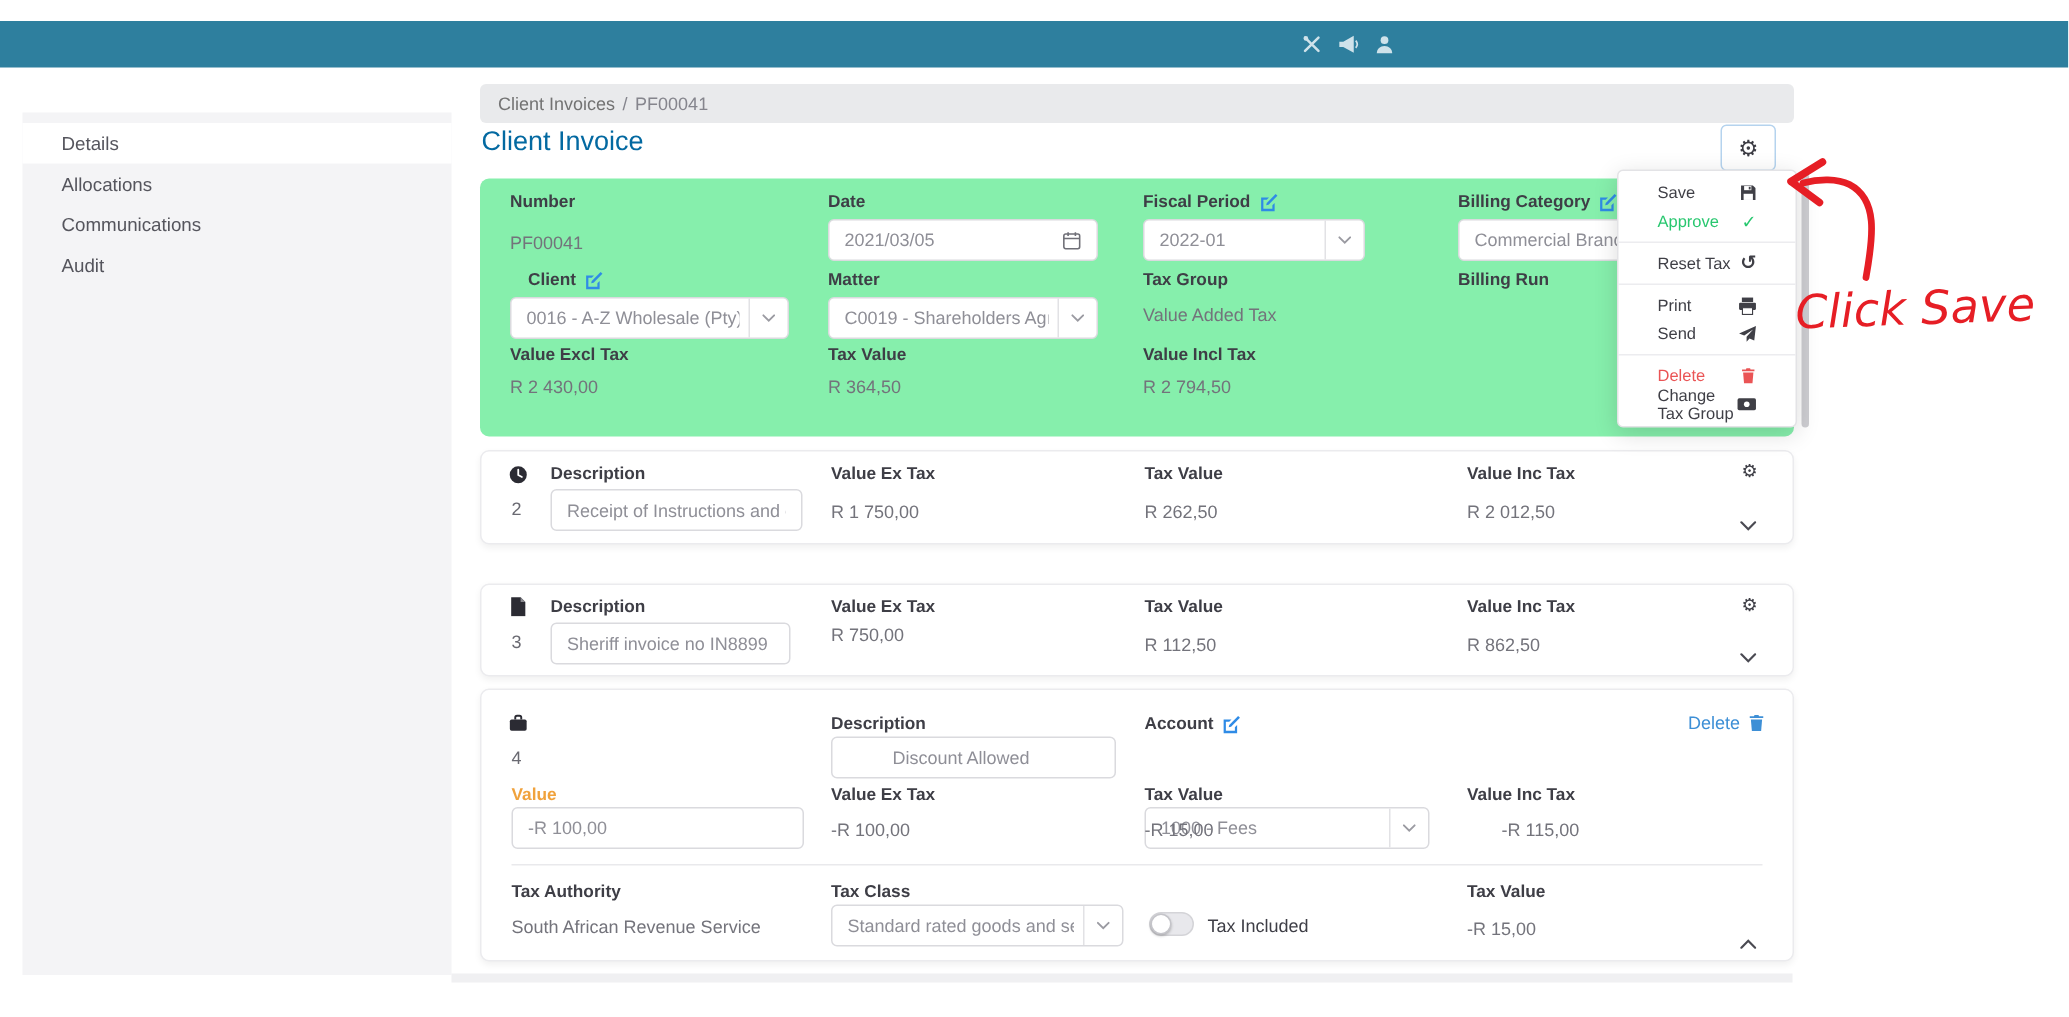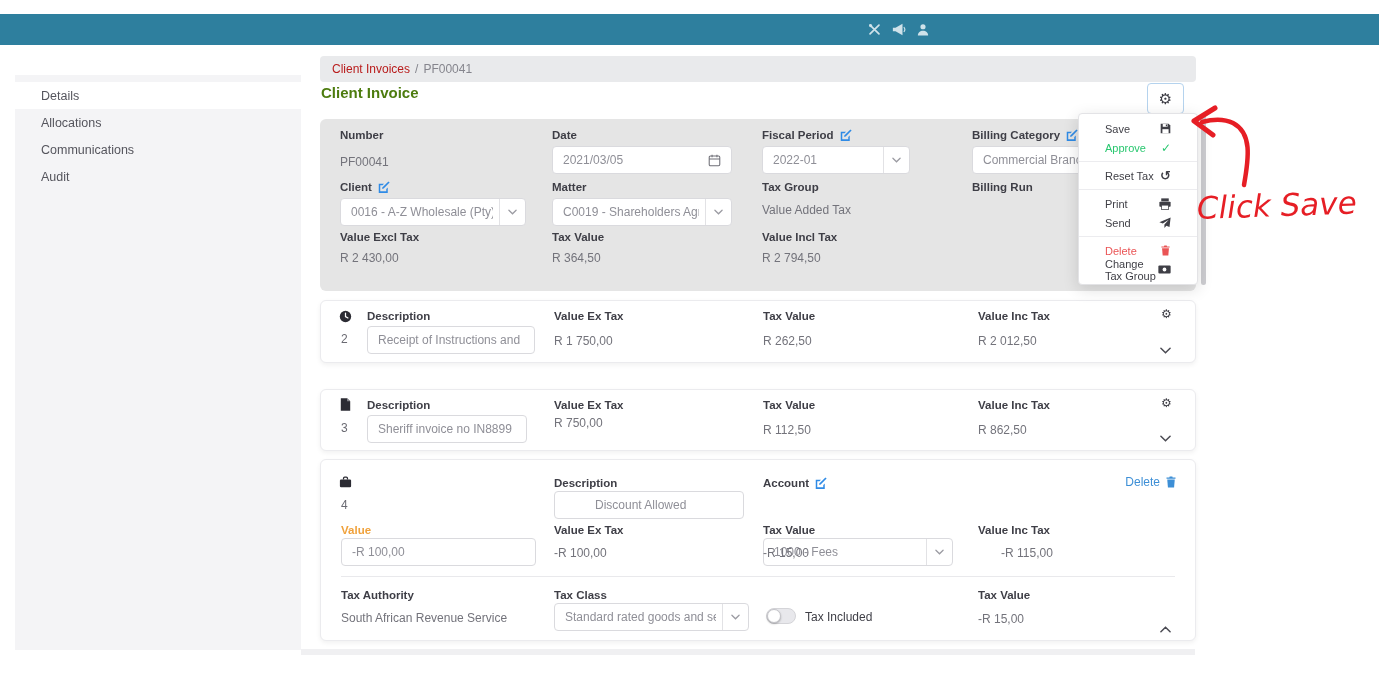--- a/index.html
+++ b/index.html
@@ -18,38 +18,38 @@
   .nav-icons { position:absolute; left:868px; top:0; height:31px; display:flex; align-items:center; gap:11px; }
   .nav-icons > span { display:flex; cursor:pointer; }
 
   
   .sidebar { position:absolute; left:15px; top:75px; width:286px; height:575px; background:#f4f4f6; padding-top:7px; }
   .side-item { height:27px; display:flex; align-items:center; padding-left:26px; font-size:12.5px; color:#55555d; cursor:pointer; }
   .side-item.active { background:#fff; }
 
   
   .breadcrumb { position:absolute; left:320px; top:56px; width:876px; height:26px; background:#e9eaec; border-radius:4px; display:flex; align-items:center; padding:0 12px; font-size:12px; gap:5px; }
-  .bc-link { color:#b91c1c; cursor:pointer; }
+  .bc-link { color:#737373; cursor:pointer; }
   .bc-sep, .bc-cur { color:#85858d; }
-  .page-title { position:absolute; left:321px; top:84px; font-size:15px; color:#4d7c0f; font-weight:700; }
+  .page-title { position:absolute; left:321px; top:84px; font-size:18px; color:#0369a1; font-weight:400; }
   .gear-btn { position:absolute; left:1147px; top:83px; width:37px; height:31px; background:#fff; border:1px solid #b5d3ee; border-radius:4px; display:flex; align-items:center; justify-content:center; cursor:pointer; }
   .gear { font-family:"DejaVu Sans",sans-serif; color:#3c3c44; }
 
   
   .lbl { font-size:11.5px; font-weight:700; color:#3e3e46; display:flex; align-items:center; gap:6px; white-space:nowrap; }
   .lbl.orange { color:#f0a23c; }
   .txt { font-size:12px; color:#73737b; white-space:nowrap; }
   .inp, .sel { background:#fff; border:1px solid #dadade; border-radius:4px; height:28px; display:flex; align-items:center; padding:0 10px; font-size:12px; color:#8f8f97; }
   input.inp { display:block; line-height:26px; outline:none; }
   .sel { justify-content:space-between; cursor:pointer; padding-right:0; }
   .sel-t { overflow:hidden; white-space:nowrap; flex:1; }
   .sel-c { border-left:1px solid #e2e2e5; align-self:stretch; display:flex; align-items:center; padding:0 8px; margin-left:6px; }
 
   
-  .hdr-card { position:absolute; left:320px; top:119px; width:876px; height:172px; background:#e5e5e5; border-radius:6px; }
+  .hdr-card { position:absolute; left:320px; top:119px; width:876px; height:172px; background:#86efac; border-radius:6px; }
   
   .card { position:absolute; left:320px; width:876px; background:#fff; border:1px solid #ebebee; border-radius:6px; box-shadow:0 2px 5px rgba(0,0,0,.06); }
   .rownum { font-size:12px; color:#6a6a72; }
   .card .gear { font-size:12px; cursor:pointer; }
   .chev { cursor:pointer; display:flex; }
 
   
   .menu { position:absolute; left:1078px; top:113px; width:120px; background:#fff; border:1px solid #e3e3e6; border-radius:4px; box-shadow:0 4px 16px rgba(0,0,0,.14); padding:5px 0; z-index:10; }
   .mi { height:19px; display:flex; align-items:center; justify-content:space-between; padding:0 26px; font-size:11px; color:#3f3f46; cursor:pointer; }
   .mi .mic { display:flex; align-items:center; }
@@ -157,21 +157,21 @@
     </div>
     <div class="abs sel" style="left:652px;top:27px;width:208px;">
       <span class="sel-t">Commercial Branch A</span>
       <span class="sel-c">
         <svg width="9" height="6" viewBox="0 0 10 6">
             <path d="M1 1l4 4 4-4" stroke="#9b9ba2" stroke-width="1.4" fill="none" stroke-linecap="round"></path>
           </svg>
       </span>
     </div>
 
-    <div class="abs lbl" style="left:20px;top:62px;text-align:right;">
+    <div class="abs lbl" style="left:32px;top:62px;text-align:right;">
       <span>Client</span>
       <span style="display:flex;">
         <svg width="12" height="12" viewBox="0 0 16 16" fill="#2f8be6">
             <path d="M15.5 2.1L13.9.5 6 8.4l-.5 2.1 2.1-.5z"></path>
             <path d="M1 3.5h7l-2 2H3V13.5h8v-3l2-2v7.5H1z"></path>
           </svg>
       </span>
     </div>
     <div class="abs sel" style="left:20px;top:79px;width:186px;">
       <span class="sel-t">0016 - A-Z Wholesale (Pty) Ltd</span>

